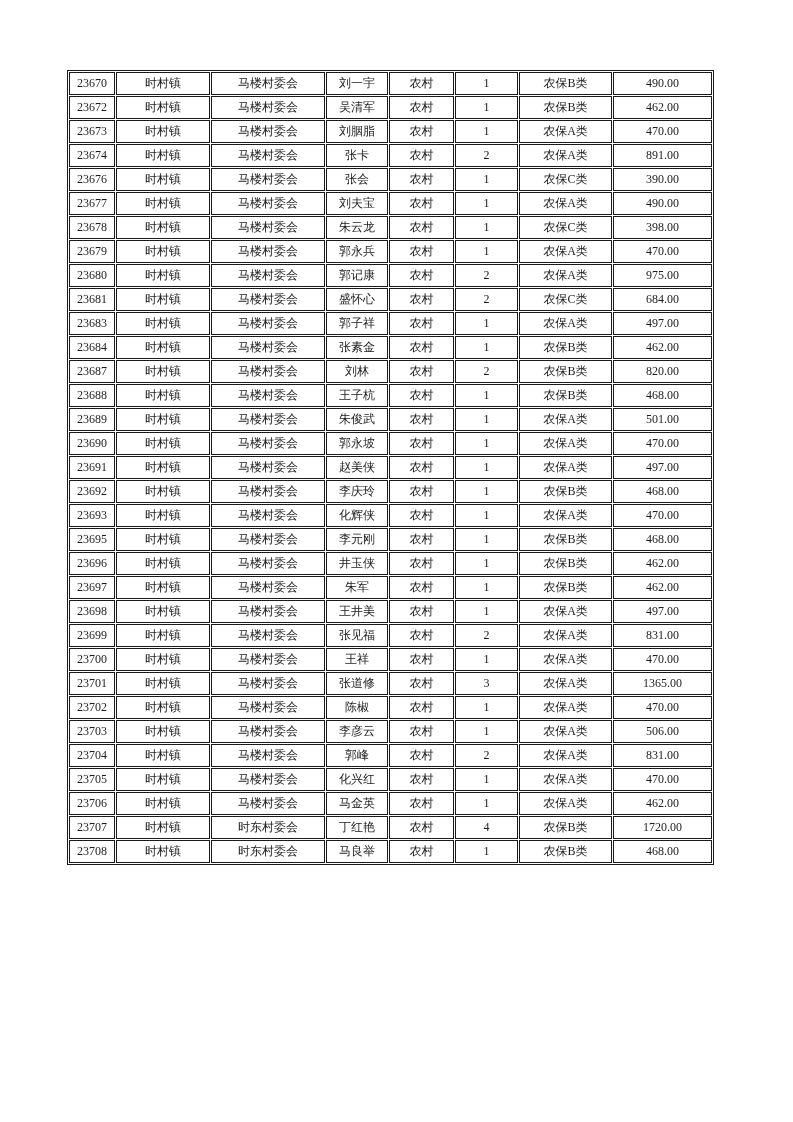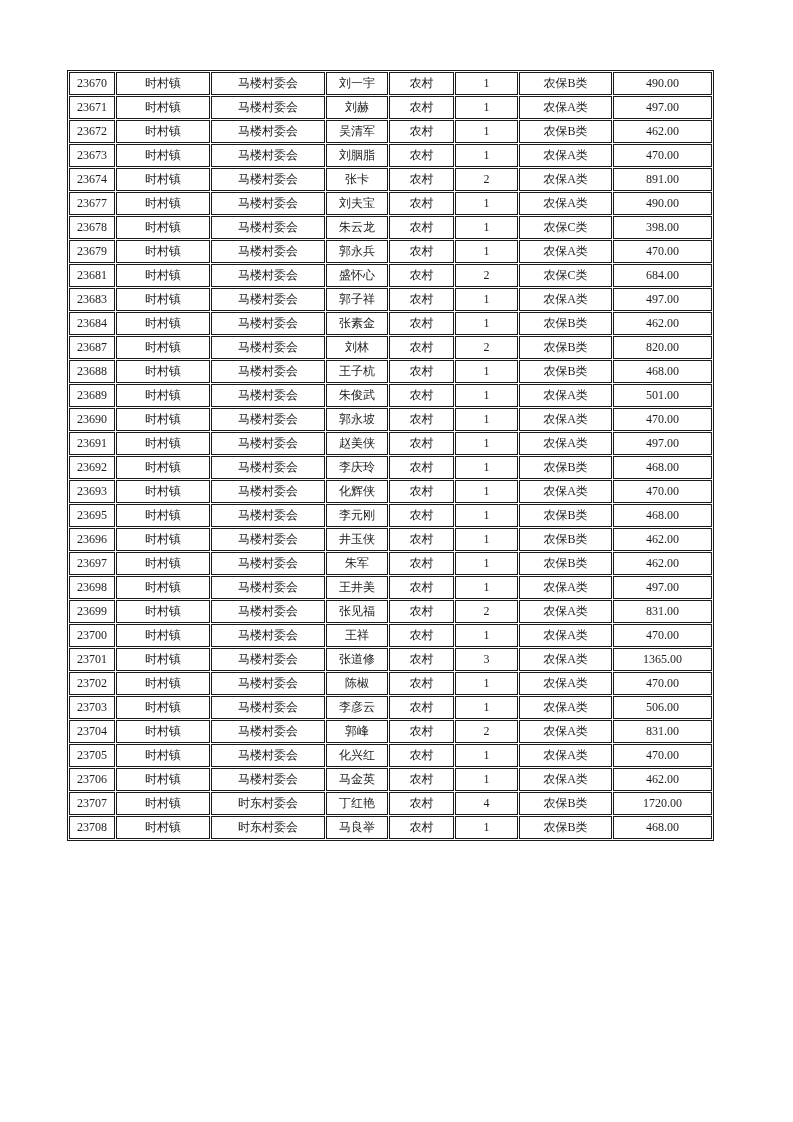--- a/index.html
+++ b/index.html
@@ -73,30 +73,20 @@
           <td>23670</td>
           <td>时村镇</td>
           <td>马楼村委会</td>
           <td>刘一宇</td>
           <td>农村</td>
           <td>1</td>
           <td>农保B类</td>
           <td>490.00</td>
         </tr>
         <tr>
-          <td>23671</td>
-          <td>时村镇</td>
-          <td>马楼村委会</td>
-          <td>刘赫</td>
-          <td>农村</td>
-          <td>1</td>
-          <td>农保A类</td>
-          <td>497.00</td>
-        </tr>
-        <tr>
           <td>23672</td>
           <td>时村镇</td>
           <td>马楼村委会</td>
           <td>吴清军</td>
           <td>农村</td>
           <td>1</td>
           <td>农保B类</td>
           <td>462.00</td>
         </tr>
         <tr>
@@ -111,20 +101,30 @@
         </tr>
         <tr>
           <td>23674</td>
           <td>时村镇</td>
           <td>马楼村委会</td>
           <td>张卡</td>
           <td>农村</td>
           <td>2</td>
           <td>农保A类</td>
           <td>891.00</td>
+        </tr>
+        <tr>
+          <td>23676</td>
+          <td>时村镇</td>
+          <td>马楼村委会</td>
+          <td>张会</td>
+          <td>农村</td>
+          <td>1</td>
+          <td>农保C类</td>
+          <td>390.00</td>
         </tr>
         <tr>
           <td>23677</td>
           <td>时村镇</td>
           <td>马楼村委会</td>
           <td>刘夫宝</td>
           <td>农村</td>
           <td>1</td>
           <td>农保A类</td>
           <td>490.00</td>
@@ -141,20 +141,30 @@
         </tr>
         <tr>
           <td>23679</td>
           <td>时村镇</td>
           <td>马楼村委会</td>
           <td>郭永兵</td>
           <td>农村</td>
           <td>1</td>
           <td>农保A类</td>
           <td>470.00</td>
+        </tr>
+        <tr>
+          <td>23680</td>
+          <td>时村镇</td>
+          <td>马楼村委会</td>
+          <td>郭记康</td>
+          <td>农村</td>
+          <td>2</td>
+          <td>农保A类</td>
+          <td>975.00</td>
         </tr>
         <tr>
           <td>23681</td>
           <td>时村镇</td>
           <td>马楼村委会</td>
           <td>盛怀心</td>
           <td>农村</td>
           <td>2</td>
           <td>农保C类</td>
           <td>684.00</td>

